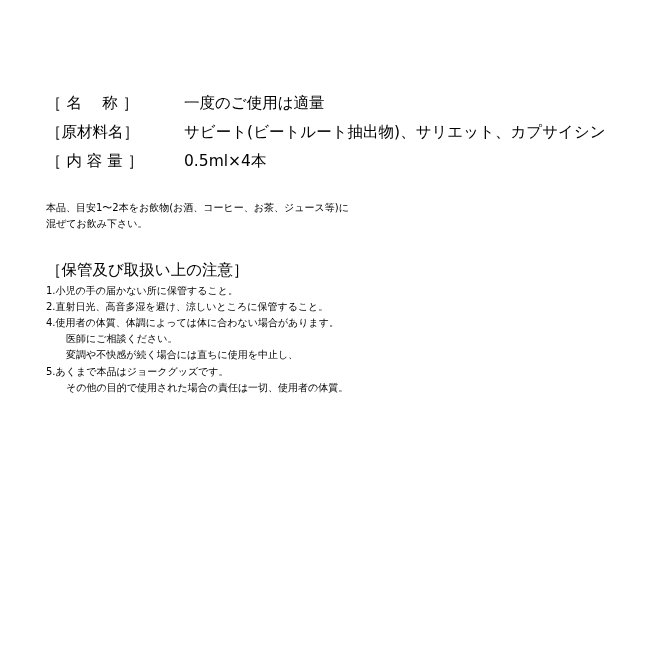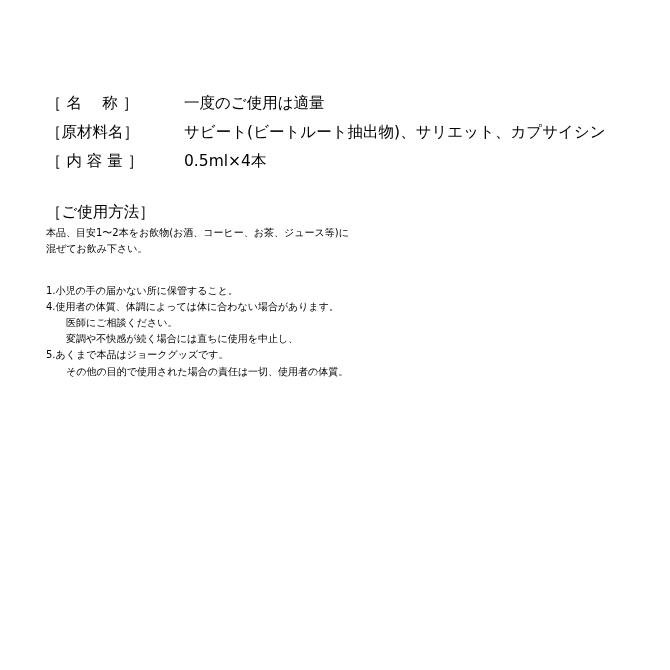--- a/index.html
+++ b/index.html
@@ -80,30 +80,31 @@
         <td class="spec-value">サビート(ビートルート抽出物)、サリエット、カプサイシン</td>
       </tr>
       <tr>
         <td class="spec-label">［ 内 容 量 ］</td>
         <td class="spec-value">0.5ml×4本</td>
       </tr>
     </tbody>
   </table>
 
   <div class="section">
-    <div class="section-title">［ご使用方法］</div>
     <div class="section-body">
       <div class="line">本品、目安1〜2本をお飲物(お酒、コーヒー、お茶、ジュース等)に</div>
       <div class="line">混ぜてお飲み下さい。</div>
     </div>
   </div>
 
   <div class="section notice">
+    <div class="section-title">［保管及び取扱い上の注意］</div>
     <div class="section-body">
       <div class="line">1.小児の手の届かない所に保管すること。</div>
+      <div class="line">2.直射日光、高音多湿を避け、涼しいところに保管すること。</div>
       <div class="line">4.使用者の体質、体調によっては体に合わない場合があります。</div>
       <div class="line indent">医師にご相談ください。</div>
       <div class="line indent">変調や不快感が続く場合には直ちに使用を中止し、</div>
       <div class="line">5.あくまで本品はジョークグッズです。</div>
       <div class="line indent">その他の目的で使用された場合の責任は一切、使用者の体質。</div>
     </div>
   </div>
 
 </div>
 

